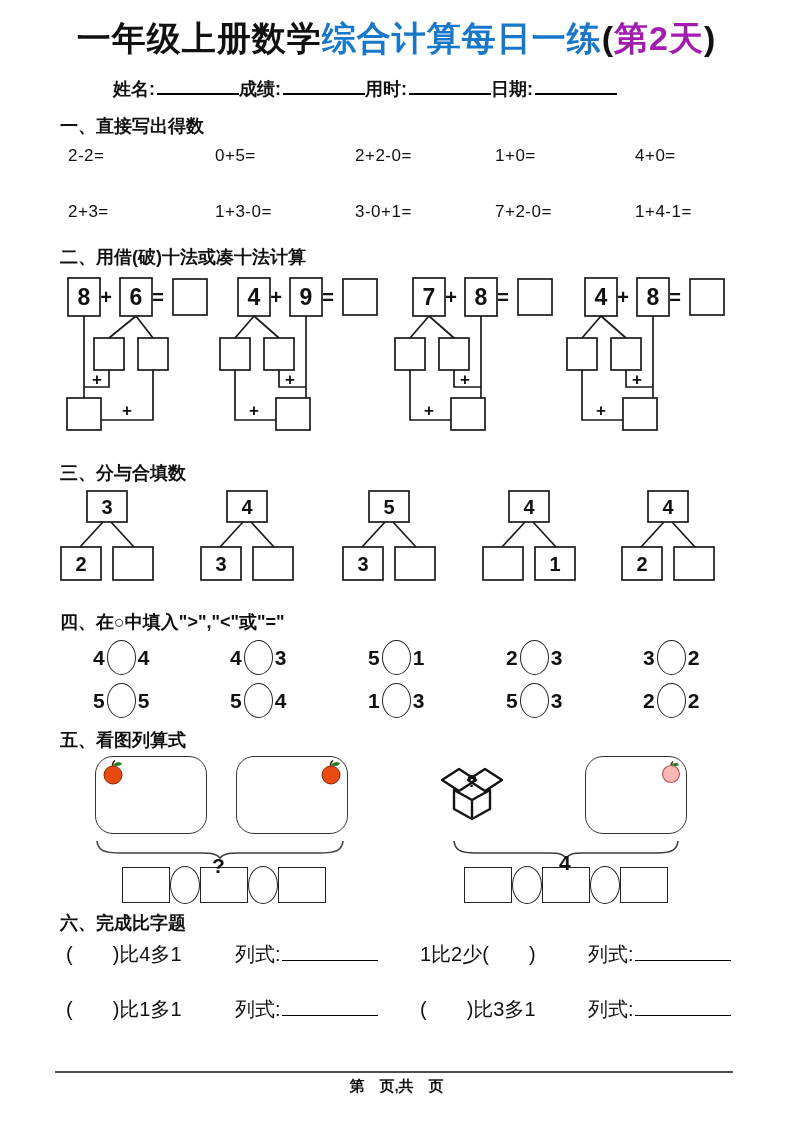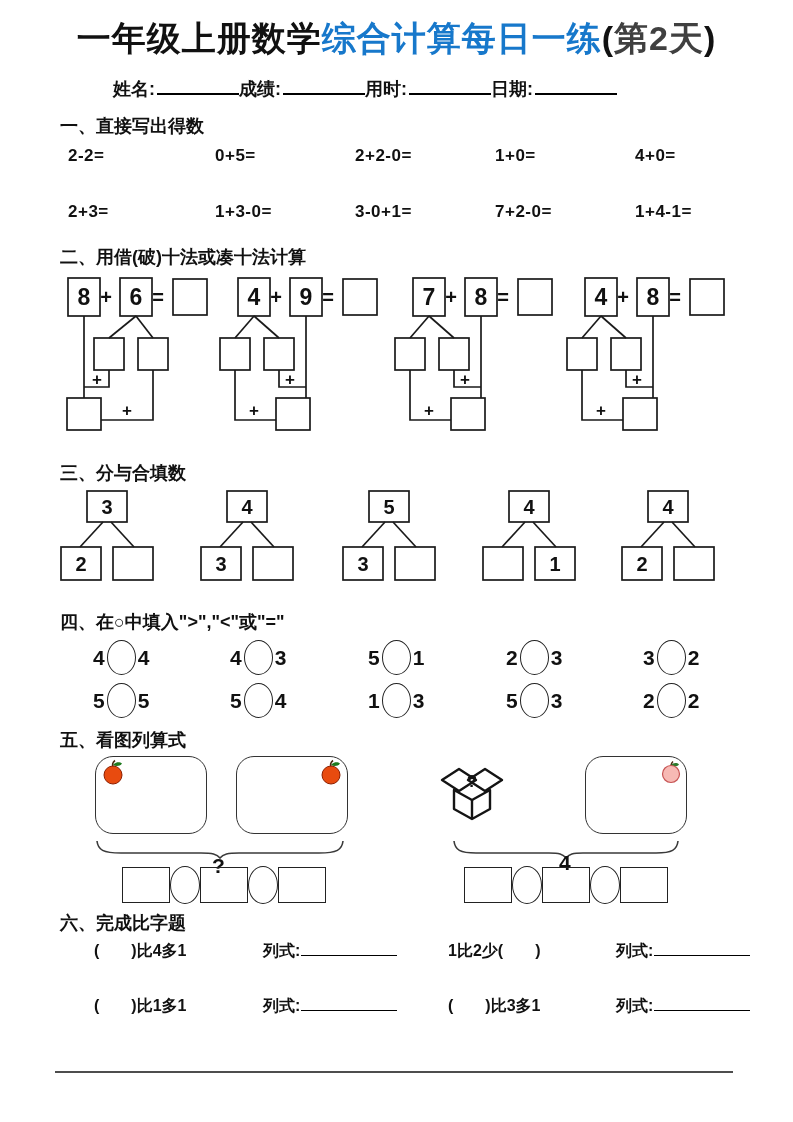--- a/index.html
+++ b/index.html
@@ -2,36 +2,36 @@
 <html><head>
 <meta charset="utf-8">
 <style>
   html,body{margin:0;padding:0;background:#fff;}
   .page{position:relative;width:793px;height:1122px;background:#fff;overflow:hidden;
         font-family:"Liberation Sans","DejaVu Sans",sans-serif;color:#111;}
   .abs{position:absolute;}
   .title{position:absolute;top:16px;left:0;width:100%;text-align:center;
          font-size:34px;font-weight:900;letter-spacing:1px;margin:0;}
   .t-blue{color:#1778cb;}
-  .t-red{color:#404040;}
+  .t-red{color:#a21caf;}
   .header-row{position:absolute;left:113px;top:77px;display:flex;gap:0;
               font-size:18px;font-weight:700;white-space:nowrap;}
   .blank{display:inline-block;width:82px;height:15px;border-bottom:2px solid #000;margin-left:2px;}
   .sec-heading{position:absolute;font-size:18px;font-weight:700;}
-  .eq{position:absolute;font-size:17px;font-weight:700;letter-spacing:.5px;}
+  .eq{position:absolute;font-size:17px;font-weight:400;letter-spacing:.5px;}
   svg text{font-family:"Liberation Sans","DejaVu Sans",sans-serif;}
   .cmp{position:absolute;display:flex;align-items:center;font-size:21px;font-weight:700;}
   .circle{display:inline-block;width:29px;height:35px;border:1.7px solid #222;
           border-radius:50%;margin:0 2px;box-sizing:border-box;}
   .fruit-frame{position:absolute;border:1.7px solid #333;border-radius:18px;background:#fff;box-sizing:border-box;}
   .brace-label{position:absolute;font-size:21px;font-weight:700;}
   .slot-row{position:absolute;display:flex;align-items:center;}
   .slot-sq{width:48px;height:36px;border:1.7px solid #222;box-sizing:border-box;}
   .slot-ci{width:30px;height:38px;border:1.7px solid #222;border-radius:50%;box-sizing:border-box;}
-  .s6cell{position:absolute;font-size:16px;font-weight:700;white-space:nowrap;margin-left:28px;}
+  .s6cell{position:absolute;font-size:20px;font-weight:400;white-space:nowrap;}
   .blank2{display:inline-block;width:96px;height:14px;border-bottom:1.8px solid #000;margin-left:1px;}
   .footer-line{position:absolute;left:55px;top:1071px;width:678px;border-top:2.2px solid #4d4d4d;}
   .footer-text{position:absolute;left:0;top:1077px;width:100%;text-align:center;
                font-size:15px;font-weight:600;}
 </style>
 </head>
 <body>
 
 <div class="page">
 
@@ -341,14 +341,15 @@
   <div class="s6cell" style="left:66px;top:941px">(　　)比4多1</div>
   <div class="s6cell" style="left:235px;top:941px"><span>列式:</span><span class="blank2"></span></div>
   <div class="s6cell" style="left:420px;top:941px">1比2少(　　)</div>
   <div class="s6cell" style="left:588px;top:941px"><span>列式:</span><span class="blank2"></span></div>
   <div class="s6cell" style="left:66px;top:996px">(　　)比1多1</div>
   <div class="s6cell" style="left:235px;top:996px"><span>列式:</span><span class="blank2"></span></div>
   <div class="s6cell" style="left:420px;top:996px">(　　)比3多1</div>
   <div class="s6cell" style="left:588px;top:996px"><span>列式:</span><span class="blank2"></span></div>
 
   <div class="footer-line"></div>
+  <div class="footer-text">第　页,共　页</div>
 
 </div>
 
 </body></html>

